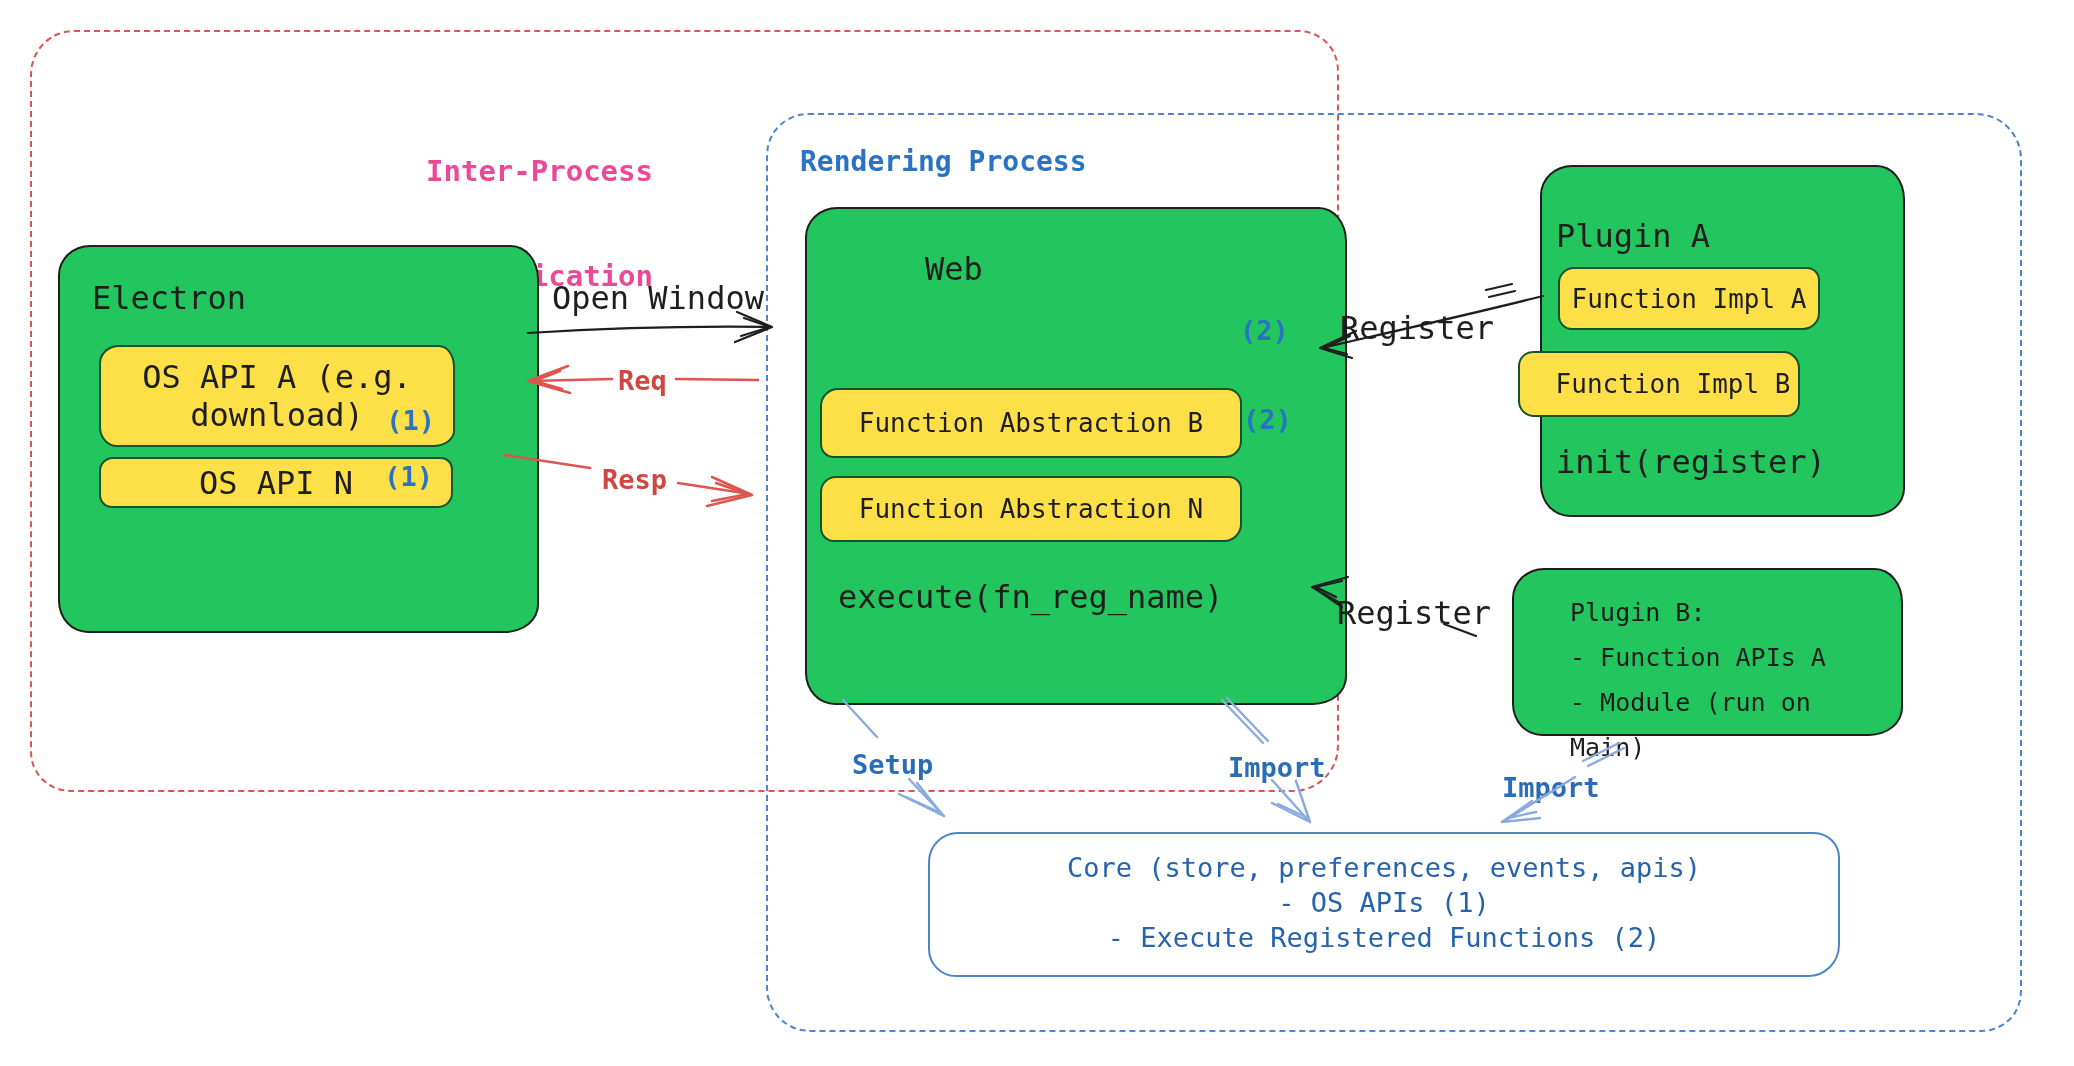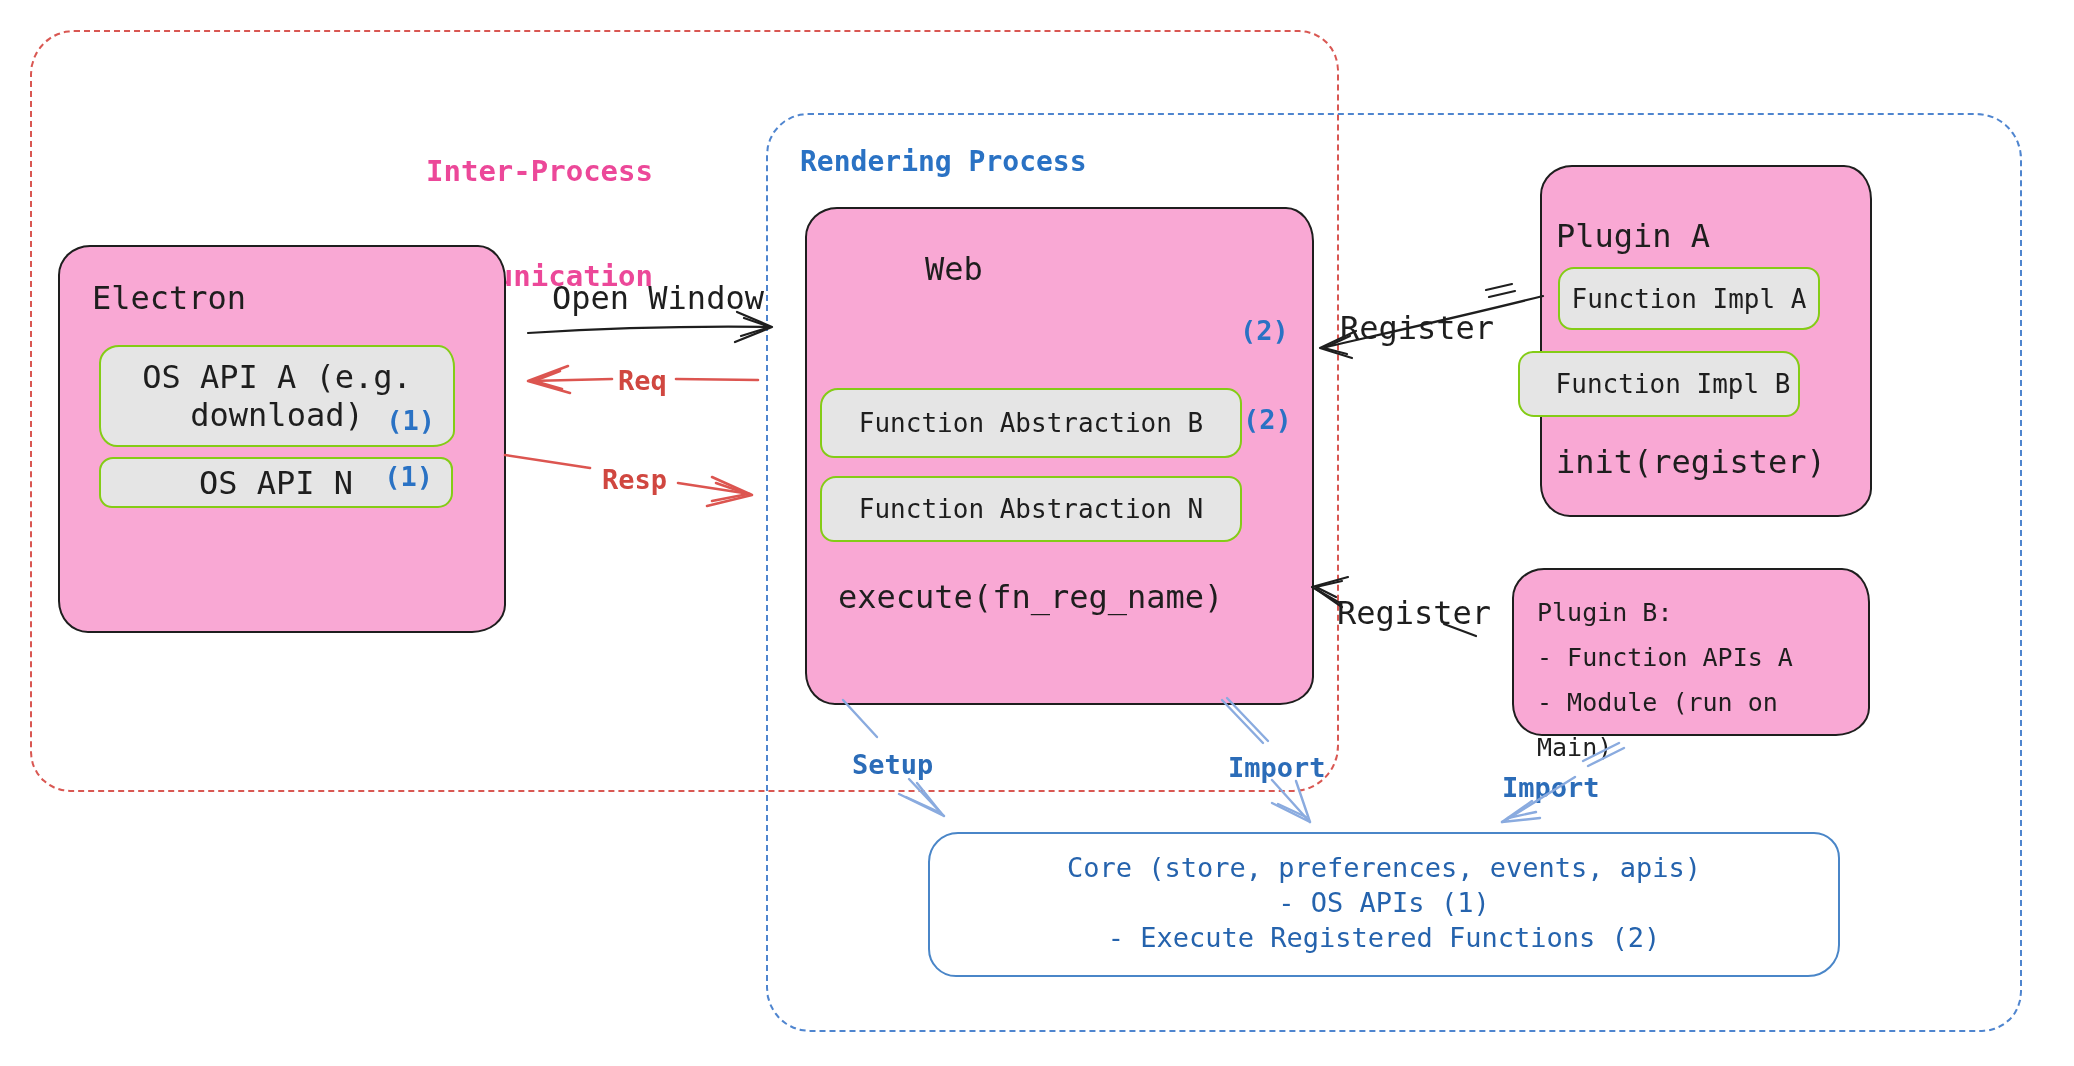--- a/index.html
+++ b/index.html
@@ -10,25 +10,26 @@
   .abs{position:absolute;}
   
   .frame-red{
     border:2.5px dashed #d95752;border-radius:44px 40px 46px 40px;
   }
   .frame-blue{
     border:2.5px dashed #4f85cf;border-radius:42px 46px 40px 44px;
   }
   
   .box{
-    border:2.5px solid #1e1e1e;background:#f9a8d4;
+    border:2.5px solid #1e1e1e;background:#22c55e;
     border-radius:32px 28px 34px 30px / 30px 34px 28px 32px;
+    padding-left:33px;
   }
   .pill{
-    border:2px solid #84cc16;background:#e5e5e5;
+    border:2px solid #14532d;background:#fde047;
     border-radius:20px 16px 22px 18px / 18px 22px 16px 20px;
     display:flex;align-items:center;justify-content:center;text-align:center;
   }
   .core-box{
     border:2.5px solid #4a86c8;background:#ffffff;
     border-radius:30px 26px 32px 28px;
     color:#2563ad;text-align:center;
   }
   .lbl{white-space:pre;line-height:1.3;}
   .t27{font-size:32px;}

